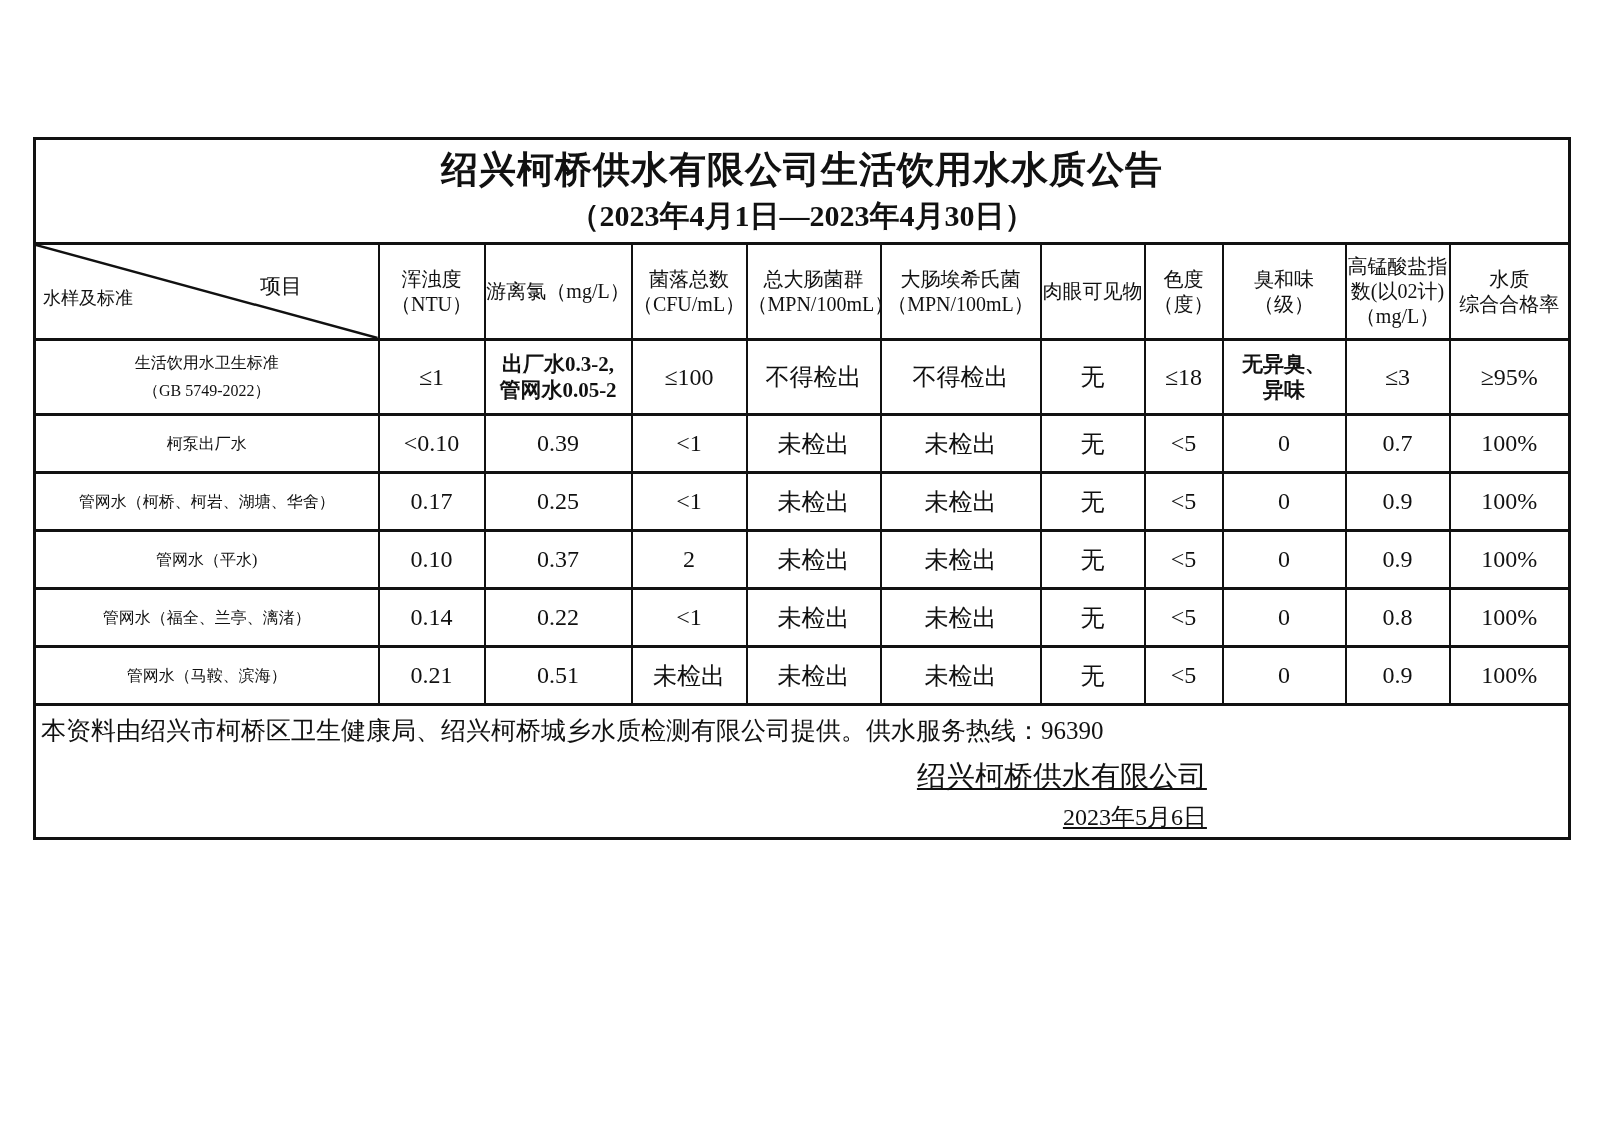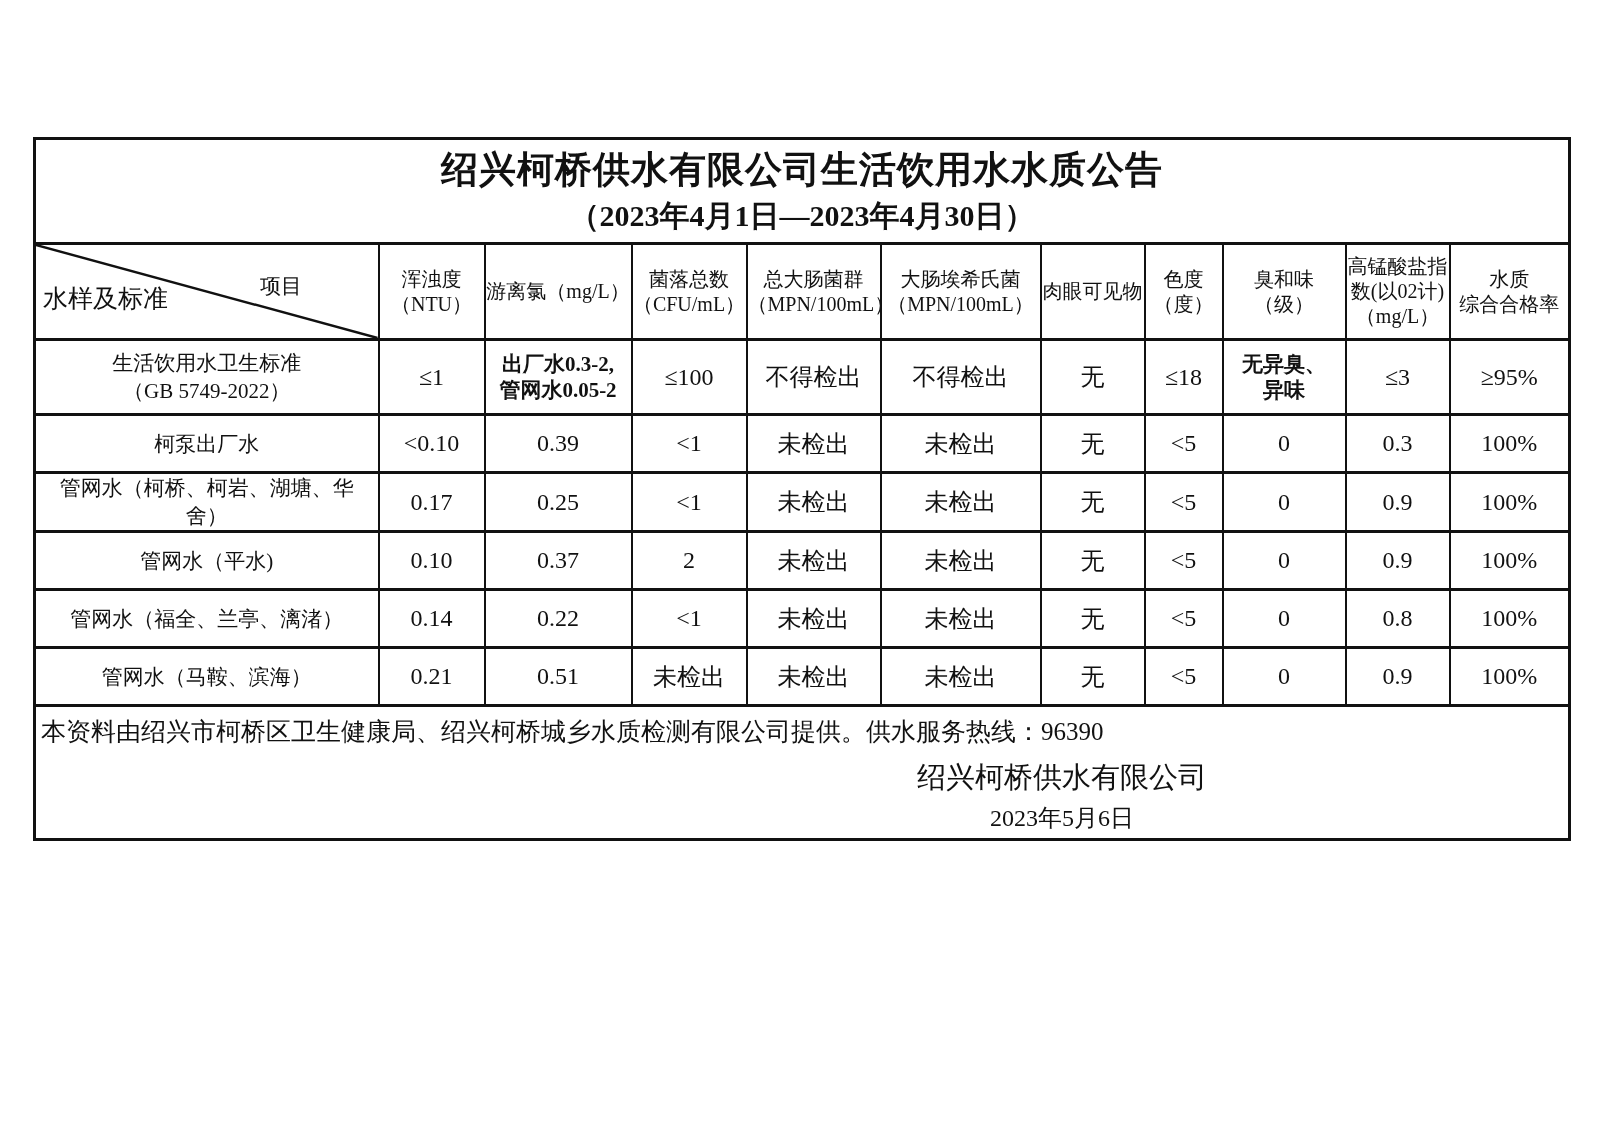--- a/index.html
+++ b/index.html
@@ -33,33 +33,33 @@
   
   tr.r-title td { border: none; height: 101px; padding: 6px 0 4px 0; }
   .title { font-size: 37px; font-weight: bold; letter-spacing: 1px; line-height: 48px; }
   .subtitle { font-size: 30px; font-weight: bold; line-height: 44px; }
   
   tr.r-head th { height: 96px; font-size: 20px; line-height: 25px; }
   th.corner { position: relative; }
   .diag { position: absolute; left: 0; top: 0; width: 100%; height: 100%; display: block; }
   .diag line { stroke: #111111; stroke-width: 2.5; }
   .c-item   { position: absolute; left: 224px; top: 29px; font-size: 21px; }
-  .c-sample { position: absolute; left: 7px;  top: 41px; font-size: 25px; }
+  .c-sample { position: absolute; left: 7px;  top: 41px; font-size: 18px; }
   
   tr.r-data { height: 58px; font-size: 24px; }
   tr.r-standard { height: 75px; font-size: 24px; }
-  .sheet th.rowlabel { font-size: 21px; line-height: 28px; padding: 0 3px; }
+  .sheet th.rowlabel { font-size: 16px; line-height: 28px; padding: 0 3px; }
   .sheet td.multi { font-size: 21px; line-height: 26px; font-weight: bold; }
   
   tr.r-note td {
     border-left: none; border-right: none; border-bottom: none;
     height: 48px; text-align: left; font-size: 25px; padding: 2px 4px 0 5px;
   }
   tr.r-sig td { border: none; height: 85px; vertical-align: top; padding-top: 3px; }
-  .sig { margin-left: 57.5%; width: -moz-fit-content; width: fit-content; text-align: center; }
+  .sig { margin-left: 57.5%; width: -moz-fit-content; width: fit-content; text-align: right; text-decoration: underline; }
   .sig-company { font-size: 29px; line-height: 41px; }
   .sig-date { font-size: 24px; line-height: 40px; }
 </style>
 </head>
 <body>
 
 <table class="sheet">
   <colgroup>
     <col style="width:344px">
       <col style="width:106px">
@@ -117,21 +117,21 @@
       <tr class="r-data">
         <th class="rowlabel">柯泵出厂水</th>
         <td>&lt;0.10</td>
         <td>0.39</td>
         <td>&lt;1</td>
         <td>未检出</td>
         <td>未检出</td>
         <td>无</td>
         <td>&lt;5</td>
         <td>0</td>
-        <td>0.3</td>
+        <td>0.7</td>
         <td>100%</td>
       </tr>
       <tr class="r-data">
         <th class="rowlabel">管网水（柯桥、柯岩、湖塘、华舍）</th>
         <td>0.17</td>
         <td>0.25</td>
         <td>&lt;1</td>
         <td>未检出</td>
         <td>未检出</td>
         <td>无</td>

